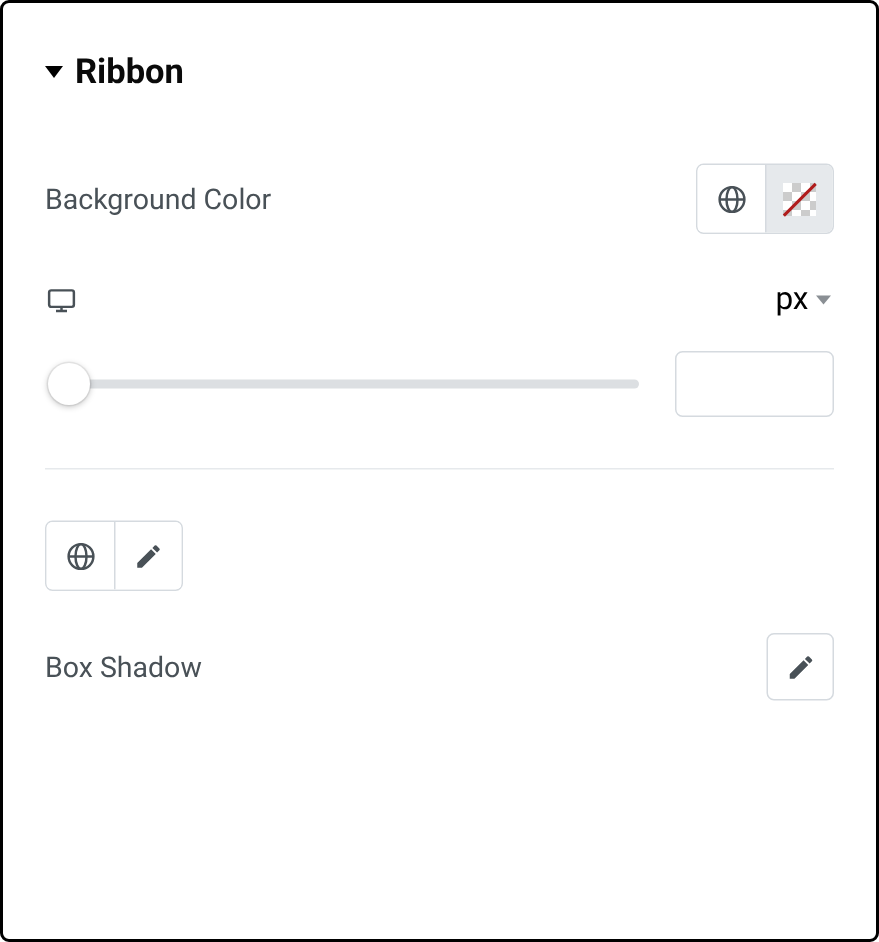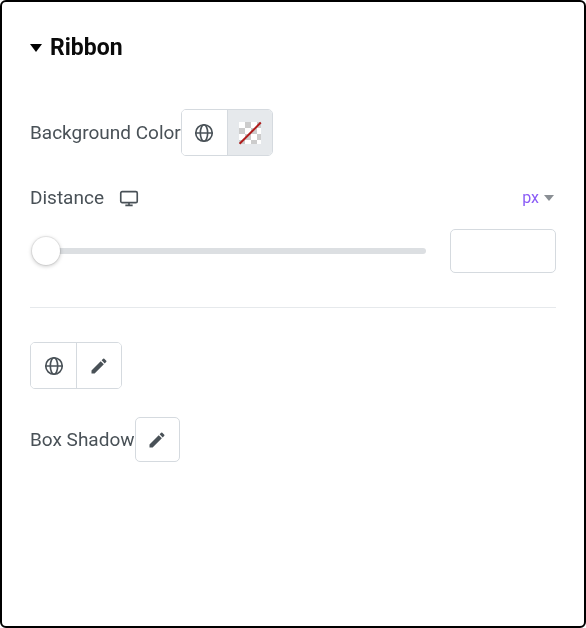--- a/index.html
+++ b/index.html
@@ -34,20 +34,21 @@
       border-top: 8px solid #000;
     }
     .section-title {
       font-size: 23px;
       font-weight: 700;
       color: #0a0a0a;
     }
     .control-row {
       display: flex;
       align-items: center;
+      justify-content: space-between;
       margin-bottom: 28px;
     }
     .control-label {
       font-size: 19px;
       color: #495157;
       font-weight: 400;
     }
     .label-group {
       display: flex;
       align-items: center;
@@ -99,22 +100,22 @@
       width: 22px;
       height: 22px;
       background: #fff;
       border-radius: 4px;
       box-shadow: 0 0 0 1px rgba(0,0,0,0.05);
     }
     .unit-select {
       display: flex;
       align-items: center;
       gap: 5px;
-      font-size: 16px;
-      color: #8b5cf6;
+      font-size: 21px;
+      color: #000000;
       cursor: pointer;
       padding: 4px 2px;
       justify-content: flex-end;
     }
     .chevron-down {
       width: 0;
       height: 0;
       border-left: 5px solid transparent;
       border-right: 5px solid transparent;
       border-top: 6px solid #8a8f94;
@@ -213,21 +214,20 @@
           <div class="checker-swatch"></div>
           <div class="slash-line"></div>
         </div>
       </button>
     </div>
   </div>
 
   <div>
     <div class="distance-header">
       <div class="label-group">
-        <div class="control-label">Distance</div>
         <span style="cursor:pointer;">
           <svg width="22" height="22" viewBox="0 0 24 24" fill="none" stroke="#495157" stroke-width="1.8">
             <rect x="3" y="5" width="18" height="12" rx="1.5"></rect>
             <line x1="8" y1="20" x2="16" y2="20"></line>
             <line x1="12" y1="17" x2="12" y2="20"></line>
           </svg>
         </span>
       </div>
       <div class="unit-select">
         <span>px</span>

